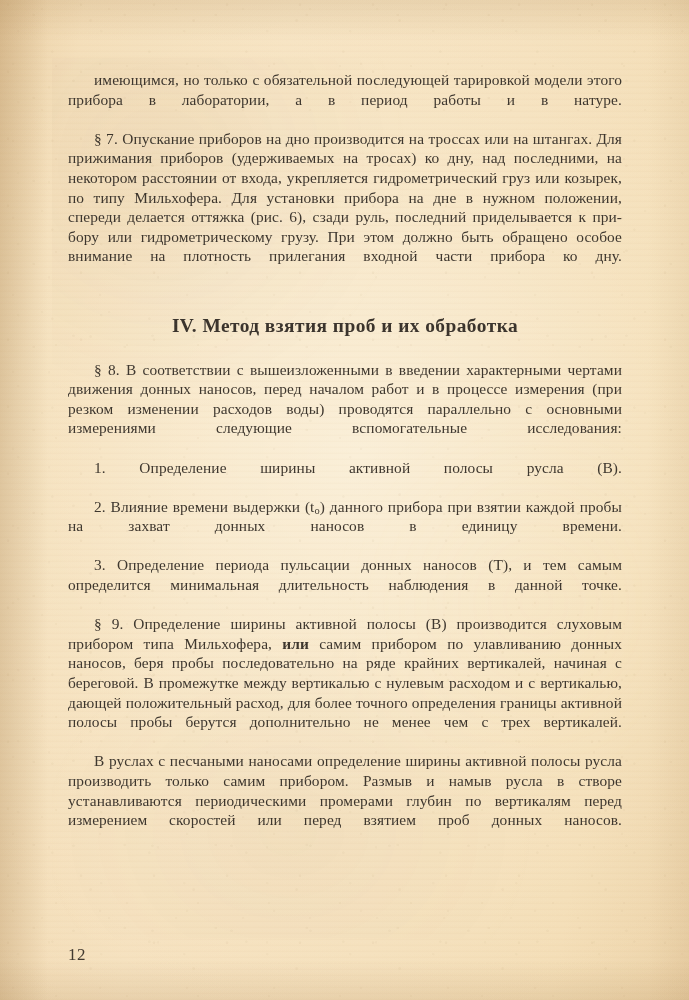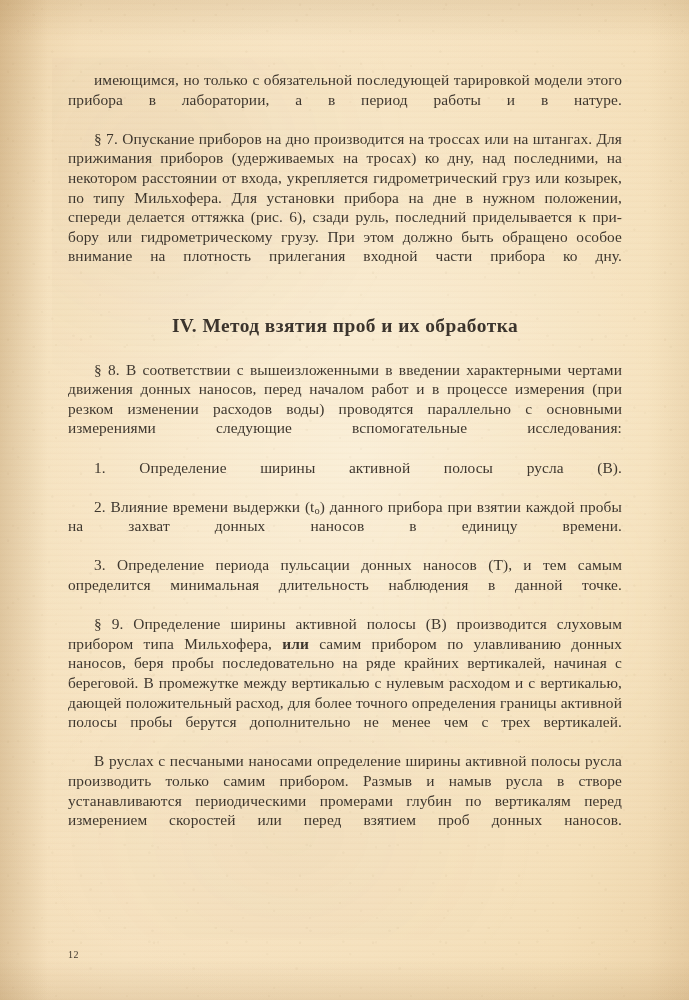--- a/index.html
+++ b/index.html
@@ -147,21 +147,21 @@
       radial-gradient(50% 35% at 82% 62%, rgba(255,250,235,.55), rgba(255,250,235,0) 72%),
       radial-gradient(55% 30% at 40% 88%, rgba(125,96,58,.35), rgba(125,96,58,0) 75%);
     mix-blend-mode: multiply;
   }
 
   
   #folio {
     position: absolute;
     left: 68px;
     top: 946px;
-    font-size: 10px;
+    font-size: 17px;
     line-height: 18px;
     color: #41392f;
     letter-spacing: .4px;
   }
 </style>
 </head>
 <body>
 
 <div id="page">
 

